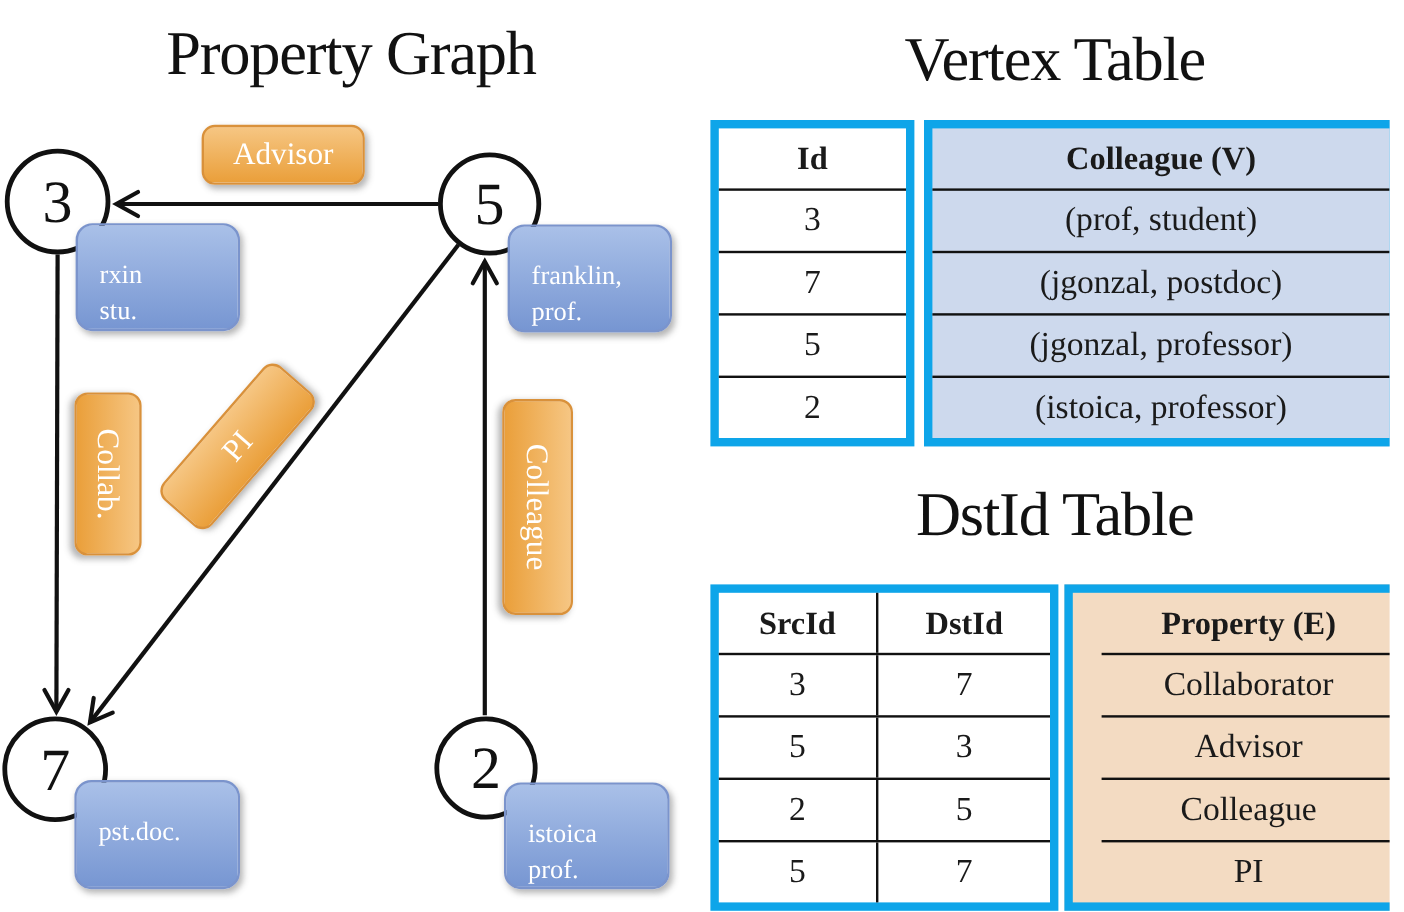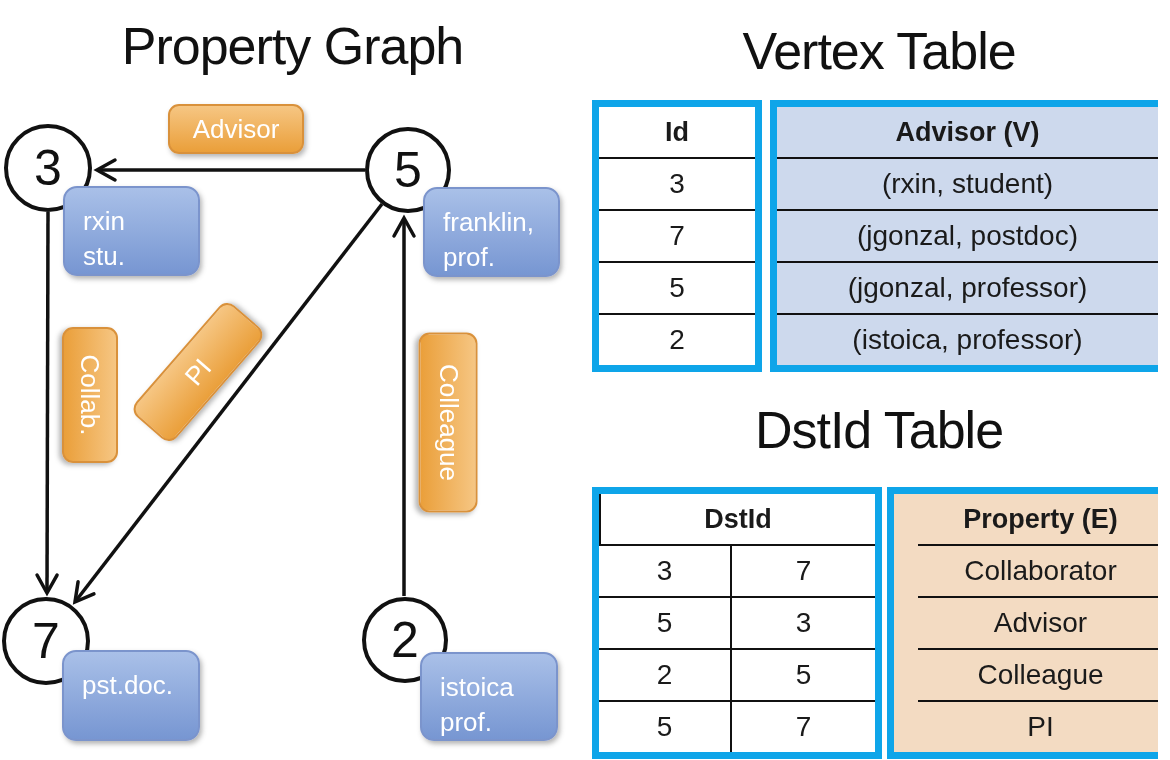--- a/index.html
+++ b/index.html
@@ -1,18 +1,18 @@
 <!DOCTYPE html>
 <html style="--edge-label-bg-top: #f6c683; --edge-label-bg-bottom: #ea9f3a; --edge-label-border: #d9913b; --vertex-prop-bg-top: #a9c0e8; --vertex-prop-bg-bottom: #7796d2; --vertex-prop-border: #7b94cc; --vertex-table-fill: #cdd9ed; --edge-table-fill: #f3dbc2; --line-color: #111111;"><head>
 <meta charset="utf-8">
 <style>
   html,body{margin:0;padding:0;background:#fff;}
   #app{
     position:relative;width:1158px;height:760px;overflow:hidden;background:#fff;
-    font-family:Liberation Sans, sans-serif;color:#1a1a1a;
+    font-family:Liberation Serif, serif;color:#1a1a1a;
   }
   .title{
     position:absolute;text-align:center;font-size:52px;font-weight:300;
     letter-spacing:-1px;color:#111;white-space:nowrap;
   }
   #graph-title{left:0;top:16px;width:585px;}
   #vertex-table-title{left:590px;top:21px;width:578px;}
   #edge-table-title{left:590px;top:400px;width:578px;}
 
   
@@ -25,21 +25,21 @@
   .v3{left:4px;top:124px;width:88px;height:88px;}
   .v5{left:365px;top:127px;width:86px;height:86px;}
   .v7{left:2px;top:597px;width:88px;height:88px;}
   .v2{left:362px;top:597px;width:86px;height:86px;}
 
   .prop-box{
     position:absolute;border-radius:14px;box-sizing:border-box;
     background:linear-gradient(180deg,var(--vertex-prop-bg-top,#a9c0e8) 0%,var(--vertex-prop-bg-bottom,#7796d2) 100%);
     border:2px solid var(--vertex-prop-border,#7b94cc);
     box-shadow:2px 3px 5px rgba(90,90,90,.45);
-    color:#fff;font-size:26px;line-height:1.35;padding:16px 0 0 18px;
+    color:#fff;font-size:22px;line-height:1.35;padding:26px 0 0 18px;
   }
   .prop-box span{display:block;}
   .pb-rxin{left:63px;top:186px;width:137px;height:90px;}
   .pb-franklin{left:423px;top:187px;width:137px;height:90px;}
   .pb-jgonzal{left:62px;top:650px;width:138px;height:91px;}
   .pb-istoica{left:420px;top:652px;width:138px;height:89px;}
 
   .edge-label{
     position:absolute;border-radius:11px;box-sizing:border-box;
     background:linear-gradient(180deg,var(--edge-label-bg-top,#f6c683) 0%,var(--edge-label-bg-bottom,#ea9f3a) 100%);
@@ -137,29 +137,30 @@
 
   <div class="tbox" id="vt-id">
     <div class="cell hdr">Id</div>
     <div class="cell">3</div>
     <div class="cell">7</div>
     <div class="cell">5</div>
     <div class="cell">2</div>
   </div>
 
   <div class="tbox" id="vt-prop">
-    <div class="cell hdr">Advisor (V)</div>
-    <div class="cell">(rxin, student)</div>
+    <div class="cell hdr">Colleague (V)</div>
+    <div class="cell">(prof, student)</div>
     <div class="cell">(jgonzal, postdoc)</div>
     <div class="cell">(jgonzal, professor)</div>
     <div class="cell">(istoica, professor)</div>
   </div>
 
   <div class="tbox" id="et-ids">
     <div class="erow">
+      <div class="ecell src hdr">SrcId</div>
       <div class="ecell dst hdr">DstId</div>
     </div>
     <div class="erow">
       <div class="ecell src">3</div>
       <div class="ecell dst">7</div>
     </div>
     <div class="erow">
       <div class="ecell src">5</div>
       <div class="ecell dst">3</div>
     </div>

